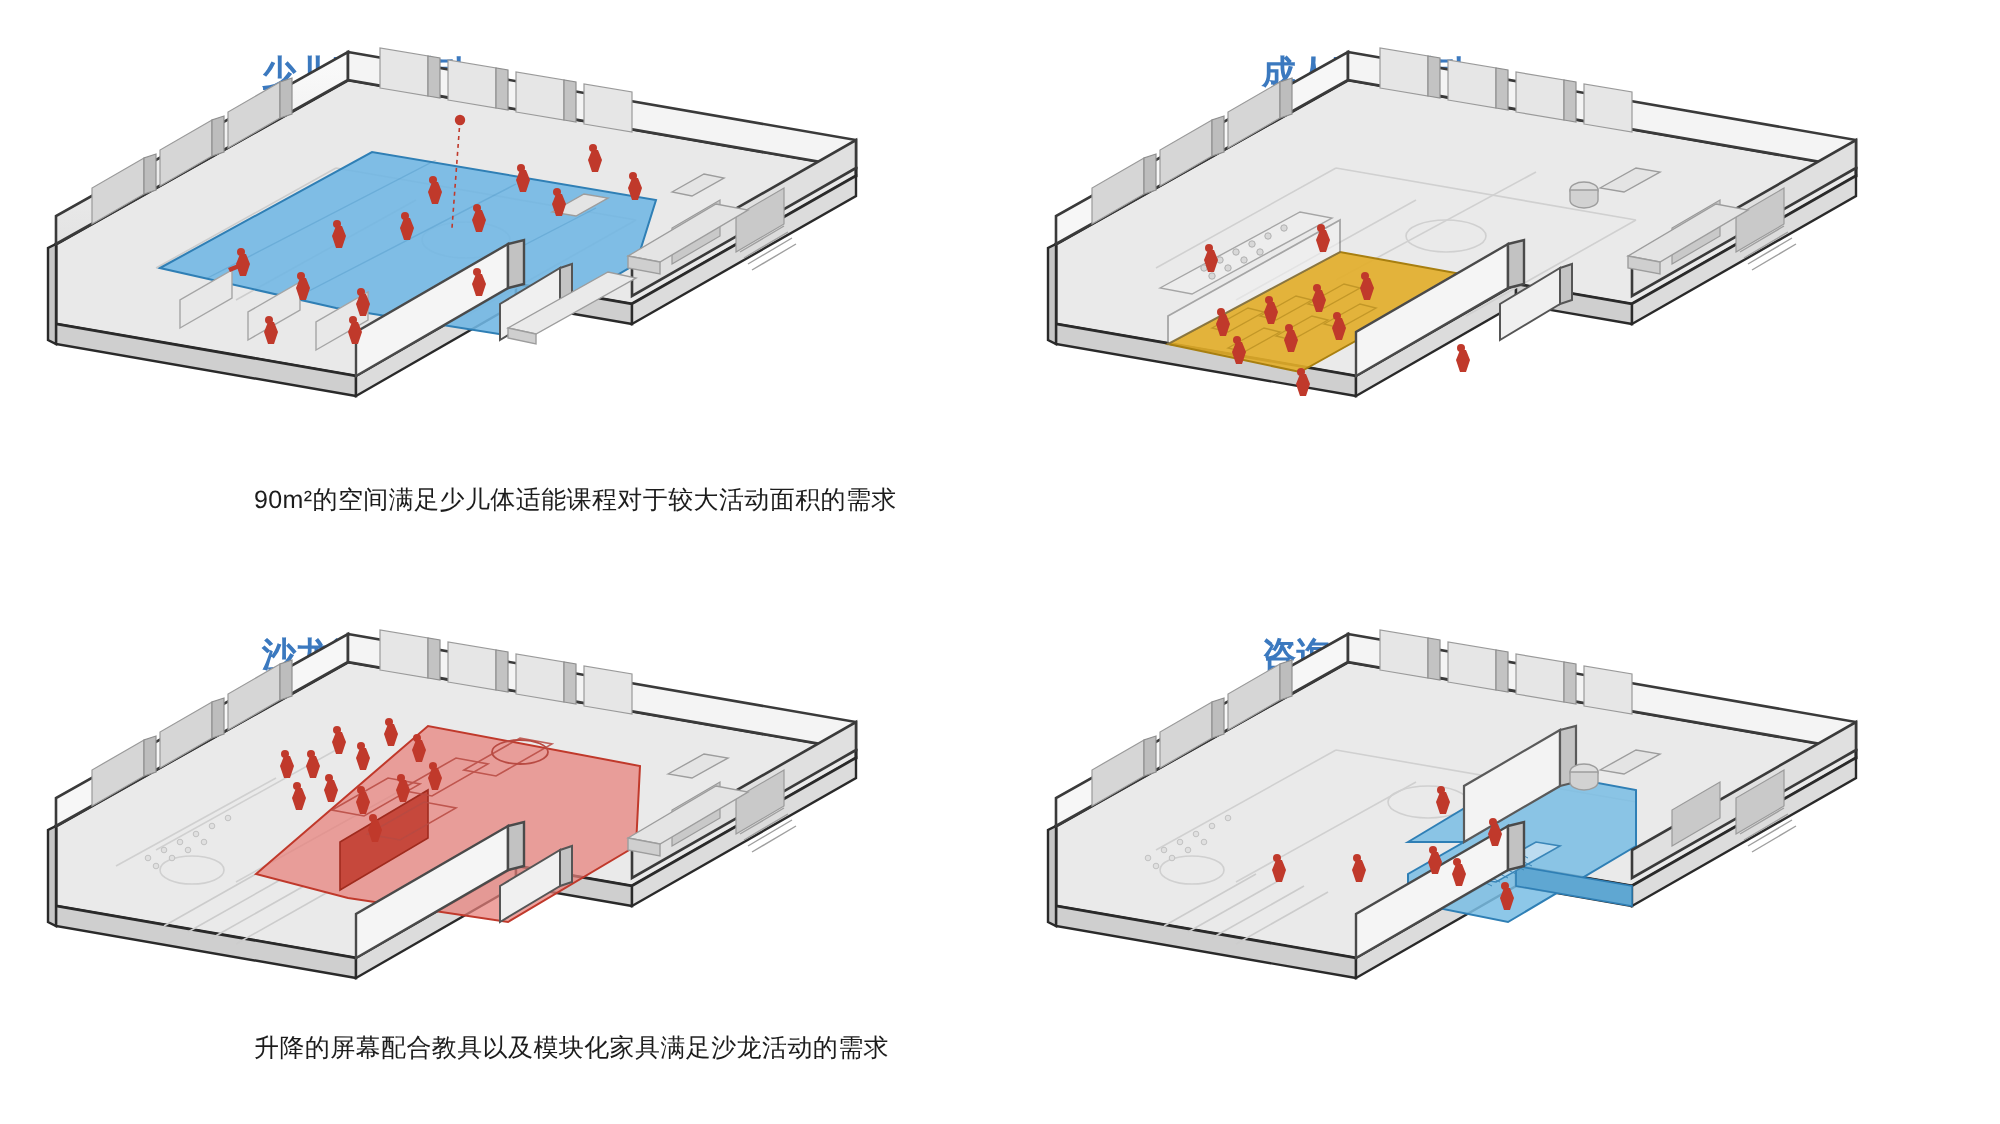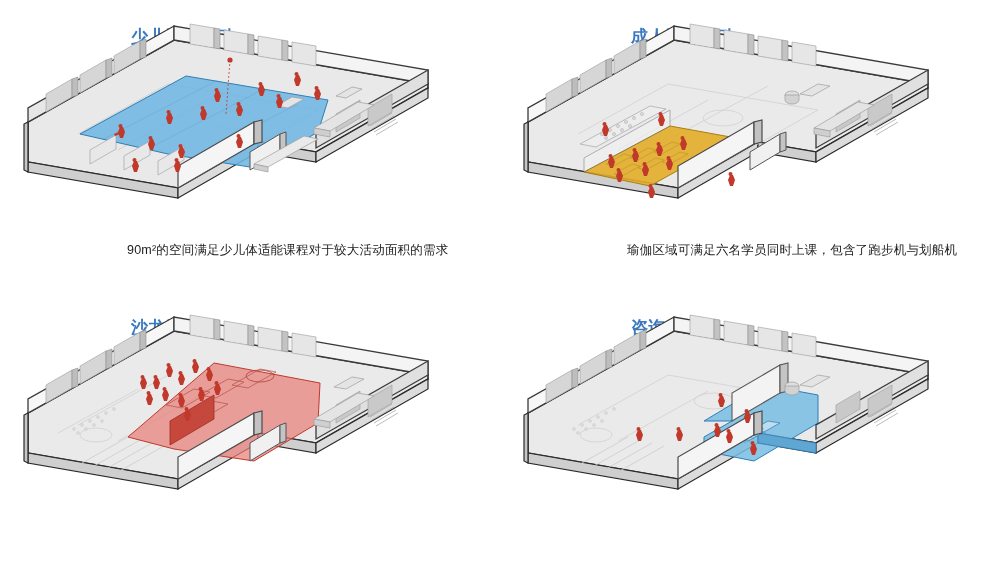--- a/index.html
+++ b/index.html
@@ -381,21 +381,20 @@
             <path d="M100,110 l2,-5 l3,0 l2,5 l-2,6 l-3,0 z"></path>
               <circle cx="102.5" cy="104" r="2"></circle>
           </g>
           <g transform="translate(30,60)">
             <path d="M100,110 l2,-5 l3,0 l2,5 l-2,6 l-3,0 z"></path>
               <circle cx="102.5" cy="104" r="2"></circle>
           </g>
         </g>
       </svg>
     </div>
-    <div class="panel-caption">瑜伽区域可满足六名学员同时上课，包含了跑步机与划船机</div>
   </div>
 
   <div class="panel r2">
     <div class="panel-title">沙龙活动</div>
     <div class="plan-wrap">
       <svg viewBox="0 0 420 190" xmlns="http://www.w3.org/2000/svg">
         <g>
           <path d="M10,100 L156,18 L410,62 L410,66 L298,130 L240,120 L160,166 L10,140 Z" fill="#eaeaea" stroke="#2a2a2a" stroke-width="1.6"></path>
           <path d="M10,140 L160,166 L160,176 L10,150 Z" fill="#cfcfcf" stroke="#2a2a2a" stroke-width="1.2"></path>
           <path d="M160,166 L240,120 L240,130 L160,176 Z" fill="#dcdcdc" stroke="#2a2a2a" stroke-width="1.2"></path>
@@ -533,20 +532,21 @@
             <path d="M100,110 l2,-5 l3,0 l2,5 l-2,6 l-3,0 z"></path>
               <circle cx="102.5" cy="104" r="2"></circle>
           </g>
           <g transform="translate(22,-40)">
             <path d="M100,110 l2,-5 l3,0 l2,5 l-2,6 l-3,0 z"></path>
               <circle cx="102.5" cy="104" r="2"></circle>
           </g>
         </g>
       </svg>
     </div>
+    <div class="panel-caption">升降的屏幕配合教具以及模块化家具满足沙龙活动的需求</div>
   </div>
 
   <div class="panel r2 right">
     <div class="panel-title">咨询&amp;休息</div>
     <div class="plan-wrap">
       <svg viewBox="0 0 420 190" xmlns="http://www.w3.org/2000/svg">
         <g>
           <path d="M10,100 L156,18 L410,62 L410,66 L298,130 L240,120 L160,166 L10,140 Z" fill="#eaeaea" stroke="#2a2a2a" stroke-width="1.6"></path>
           <path d="M10,140 L160,166 L160,176 L10,150 Z" fill="#cfcfcf" stroke="#2a2a2a" stroke-width="1.2"></path>
           <path d="M160,166 L240,120 L240,130 L160,176 Z" fill="#dcdcdc" stroke="#2a2a2a" stroke-width="1.2"></path>

